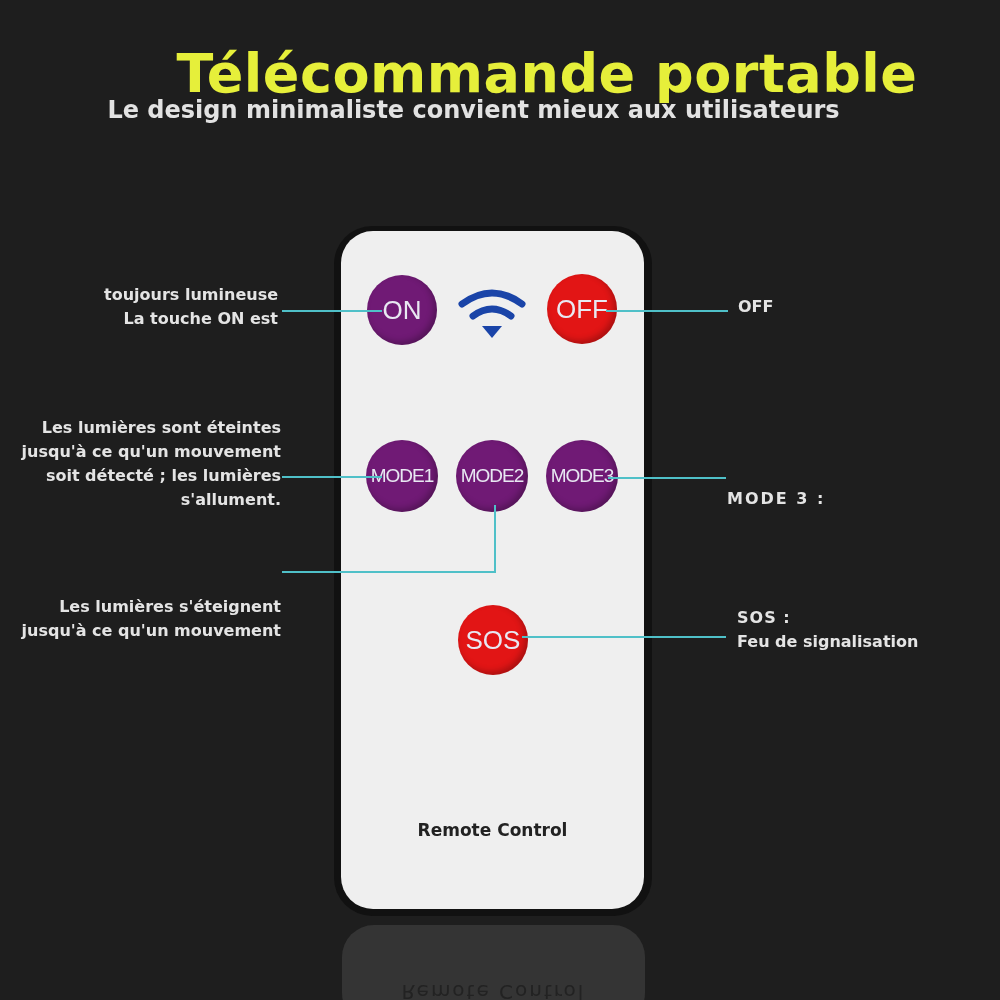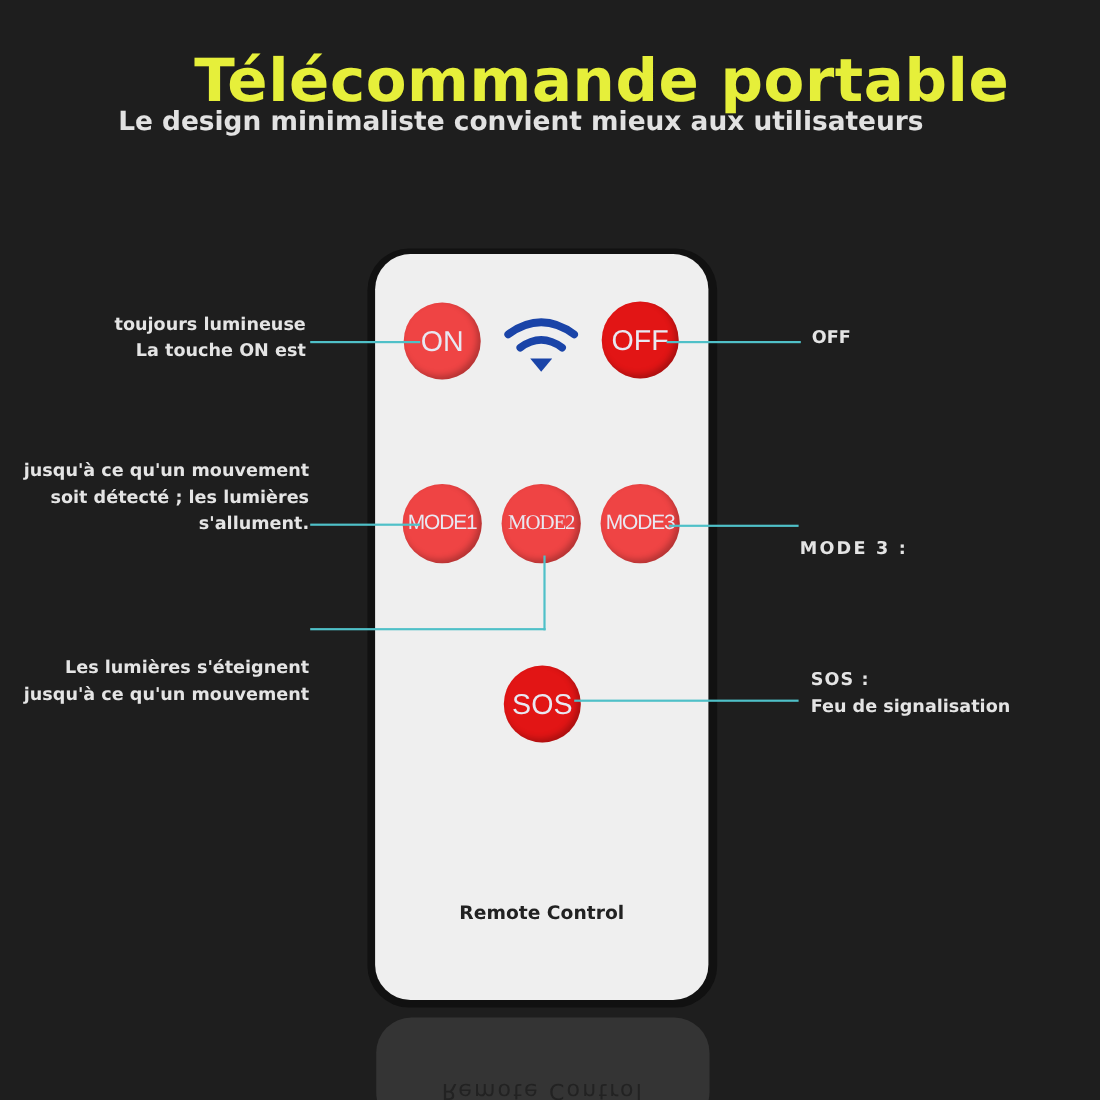--- a/index.html
+++ b/index.html
@@ -4,21 +4,21 @@
 <style>
   html, body { margin:0; padding:0; }
   body { width:1000px; height:1000px; background:#1e1e1e; position:relative; overflow:hidden; font-family:"DejaVu Sans", sans-serif; }
   .title { position:absolute; top:42px; left:2px; width:1000px; text-align:center; color:#e6ef3a; font-weight:bold; font-size:54px; letter-spacing:0.5px;margin-left:45px; }
   .subtitle { position:absolute; top:96px; left:0; width:947px; text-align:center; color:#e2e2e2; font-weight:bold; font-size:24px; }
   .remote { position:absolute; left:334px; top:226px; width:318px; height:690px; background:#111; border-radius:38px; }
   .face { position:absolute; left:341px; top:231px; width:303px; height:678px; background:#efefef; border-radius:32px; }
   .reflection { position:absolute; left:342px; top:925px; width:303px; height:100px; background:#3a3a3a; border-radius:32px; opacity:0.8; }
   .reflect-text { position:absolute; left:342px; top:980px; width:303px; text-align:center; color:#222; font-size:20px; transform:scaleY(-1); letter-spacing:2px; }
   .btn { position:absolute; border-radius:50%; color:#e8e8f2; font-family:"Liberation Sans", sans-serif; display:flex; align-items:center; justify-content:center; box-shadow: inset -3px -3px 6px rgba(0,0,0,0.25); }
-  .blue { background:#ef4444; }
+  .blue { background:#701a75; }
   .red { background:#e21515; }
   .btn-round { width:70px; height:70px; font-size:26px; }
   .btn-mode { width:72px; height:72px; font-size:19px; letter-spacing:-1px; }
   .label-remote { position:absolute; left:341px; top:820px; width:303px; text-align:center; color:#222; font-weight:bold; font-size:17px; }
   .line { position:absolute; background:#4fc0c8; height:2px; }
   .vline { position:absolute; background:#4fc0c8; width:2px; }
   .ann { position:absolute; color:#e4e4e4; font-weight:bold; font-size:16px; line-height:24px; }
   .ann.right-al { text-align:right; }
   .wifi { position:absolute; left:458px; top:288px; width:68px; height:54px; }
 </style>
@@ -35,41 +35,42 @@
 
 <div class="btn blue btn-round" style="left:367px;top:275px;">ON</div>
 <svg class="wifi" viewBox="0 0 68 54">
   <path d="M4 16 Q34 -6 64 16" stroke="#1a44a8" stroke-width="7" fill="none" stroke-linecap="round"></path>
   <path d="M15 28 Q34 14 53 28" stroke="#1a44a8" stroke-width="7" fill="none" stroke-linecap="round"></path>
   <polygon points="24,38 44,38 34,50" fill="#1a44a8"></polygon>
 </svg>
 <div class="btn red btn-round" style="left:547px;top:274px;">OFF</div>
 
 <div class="btn blue btn-mode" style="left:366px;top:440px;">MODE1</div>
-<div class="btn blue btn-mode" style="left:456px;top:440px;font-family:Liberation Serif, serif;">MODE2</div>
+<div class="btn blue btn-mode" style="left:456px;top:440px;">MODE2</div>
 <div class="btn blue btn-mode" style="left:546px;top:440px;">MODE3</div>
 
 <div class="btn red btn-round" style="left:458px;top:605px;">SOS</div>
 
 <div class="label-remote">Remote Control</div>
 
 <div class="line" style="left:282px;top:310px;width:100px;"></div>
 <div class="line" style="left:606px;top:310px;width:122px;"></div>
 <div class="line" style="left:282px;top:476px;width:100px;"></div>
 <div class="line" style="left:608px;top:477px;width:118px;"></div>
 <div class="vline" style="left:494px;top:505px;height:68px;"></div>
 <div class="line" style="left:282px;top:571px;width:214px;"></div>
 <div class="line" style="left:522px;top:636px;width:204px;"></div>
 
 <div class="ann right-al" style="right:722px;top:283px;">
   <div>toujours lumineuse</div>
   <div>La touche ON est</div>
 </div>
 
 <div class="ann right-al" style="right:719px;top:416px;">
+  <div>Les lumières sont éteintes</div>
   <div>jusqu'à ce qu'un mouvement</div>
   <div>soit détecté ; les lumières</div>
   <div>s'allument.</div>
 </div>
 
 <div class="ann right-al" style="right:719px;top:595px;">
   <div>Les lumières s'éteignent</div>
   <div>jusqu'à ce qu'un mouvement</div>
 </div>
 

